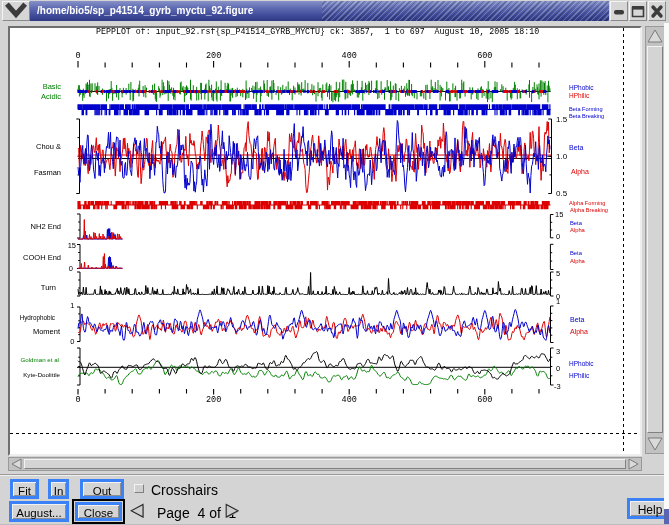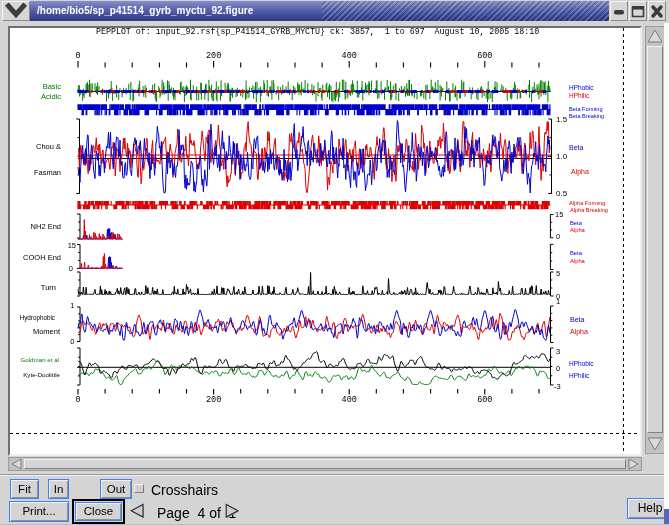--- a/index.html
+++ b/index.html
@@ -12,21 +12,21 @@
   background:repeating-linear-gradient(135deg, rgba(255,255,255,0.22) 0 1px, rgba(0,0,0,0.0) 1px 2px, rgba(0,0,0,0.18) 2px 3px, rgba(0,0,0,0.0) 3px 4px),
              linear-gradient(#8691c9 0%, #5f6bb1 35%, #414d9b 70%, #2e3a84 100%); }
 .tb-btn { position:absolute; top:1px; width:18px; height:20px; background:#d6d6d6; border:1px solid; border-color:#f4f4f4 #8a8a8a #8a8a8a #f4f4f4; }
 .canvas { position:absolute; left:8px; top:26px; width:634px; height:430px; background:#fff;
   border:2px solid; border-color:#6f6f6f #eeeeee #eeeeee #6f6f6f;text-align:center; }
 .vsb { position:absolute; left:645px; top:26px; width:20px; height:428px; background:#c2c2c2; border:1px solid #9a9a9a; }
 .vsb-thumb { position:absolute; left:1px; top:19px; width:16px; height:387px; background:#d4d4d4; border:1px solid; border-color:#f2f2f2 #808080 #808080 #f2f2f2; }
 .hsb { position:absolute; left:8px; top:457px; width:634px; height:14px; background:#c2c2c2; border:1px solid #9a9a9a; }
 .hsb-thumb { position:absolute; left:15px; top:1px; width:602px; height:10px; background:#d4d4d4; border:1px solid; border-color:#f2f2f2 #808080 #808080 #f2f2f2; }
 .groove { position:absolute; left:0; top:474px; width:669px; height:2px; border-top:1px solid #9a9a9a; border-bottom:1px solid #f0f0f0; }
-.btn { position:absolute; background:#d4d4d4; border:1px solid #3b82f6;
+.btn { position:absolute; background:#d4d4d4; border:3px solid #3b82f6;
   box-shadow:inset 1px 1px 0 #f2f2f2, inset -1px -1px 0 #8f8f8f;
   font-size:11.5px; text-align:center; color:#000; }
 .defring { position:absolute; border:2px solid #000; }
 .checkbox { position:absolute; left:134px; top:484px; width:10px; height:9px; background:#d0d0d0;
   border:1px solid; border-color:#f2f2f2 #808080 #808080 #f2f2f2; }
 .lbl { position:absolute; font-size:14px; color:#000; }
 .tb-title,.btn,.lbl,.checkbox { will-change:transform; transform:translateZ(0); }
 </style></head><body>
 <div class="titlebar">
  <div class="tb-left"><svg width="26" height="18" viewBox="0 0 26 18">
@@ -156,24 +156,24 @@
       <path d="M11 1 L11 11 L2 6 Z" fill="#dadada" stroke="#7a7a7a"></path>
     </svg>
  <div class="hsb-thumb"></div>
  <svg style="position:absolute;right:1px;top:0" width="13" height="12">
       <path d="M2 1 L2 11 L11 6 Z" fill="#dadada" stroke="#7a7a7a"></path>
     </svg>
 </div>
 <div class="groove"></div>
 <div class="btn" style="left:10px;top:479px;width:29px;height:20px;line-height:18px">Fit</div>
 <div class="btn" style="left:48px;top:479px;width:21px;height:20px;line-height:18px">In</div>
-<div class="btn" style="left:100px;top:479px;width:32px;height:20px;line-height:18px">Out</div>
+<div class="btn" style="left:80px;top:479px;width:44px;height:20px;line-height:18px">Out</div>
 <div class="checkbox"></div>
 <div class="lbl" style="left:151px;top:482px">Crosshairs</div>
-<div class="btn" style="left:9px;top:501px;width:60px;height:21px;line-height:19px">Print...</div>
+<div class="btn" style="left:9px;top:501px;width:60px;height:21px;line-height:19px">August...</div>
 <div class="defring" style="left:72px;top:499px;width:53px;height:25px"></div>
 <div class="btn" style="left:75px;top:502px;width:47px;height:19px;line-height:17px">Close</div>
 <svg style="position:absolute;left:129px;top:503px" width="17" height="16">
     <path d="M14.8 2.2 L14.8 15 L3 8.6 Z" fill="#9a9a9a"></path>
     <path d="M14 1.5 L14 14 L2.2 7.8 Z" fill="#cdcdcd" stroke="#2a2a2a" stroke-width="1.1"></path>
   </svg>
 <div class="lbl" style="left:157px;top:505px;white-space:pre">Page  4 of  1</div>
 <svg style="position:absolute;left:224px;top:503px" width="17" height="16">
     <path d="M3 2.2 L3 15 L14.8 8.6 Z" fill="#9a9a9a"></path>
     <path d="M2.2 1.5 L2.2 14 L14 7.8 Z" fill="#cdcdcd" stroke="#2a2a2a" stroke-width="1.1"></path>

